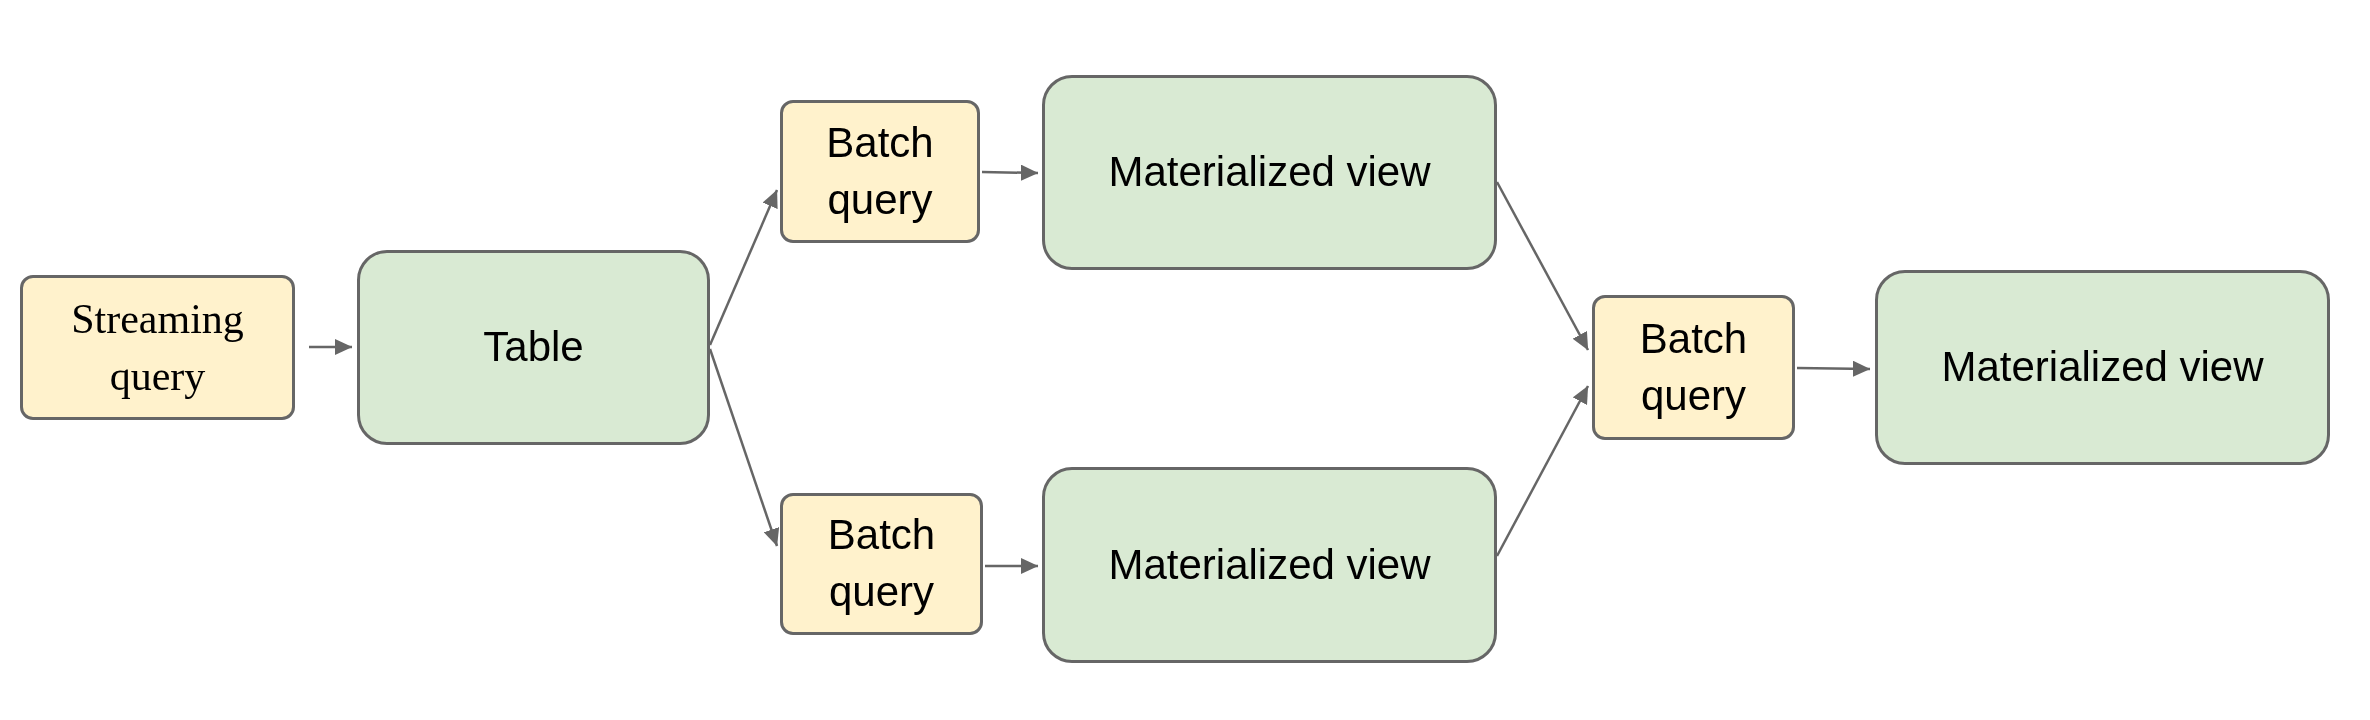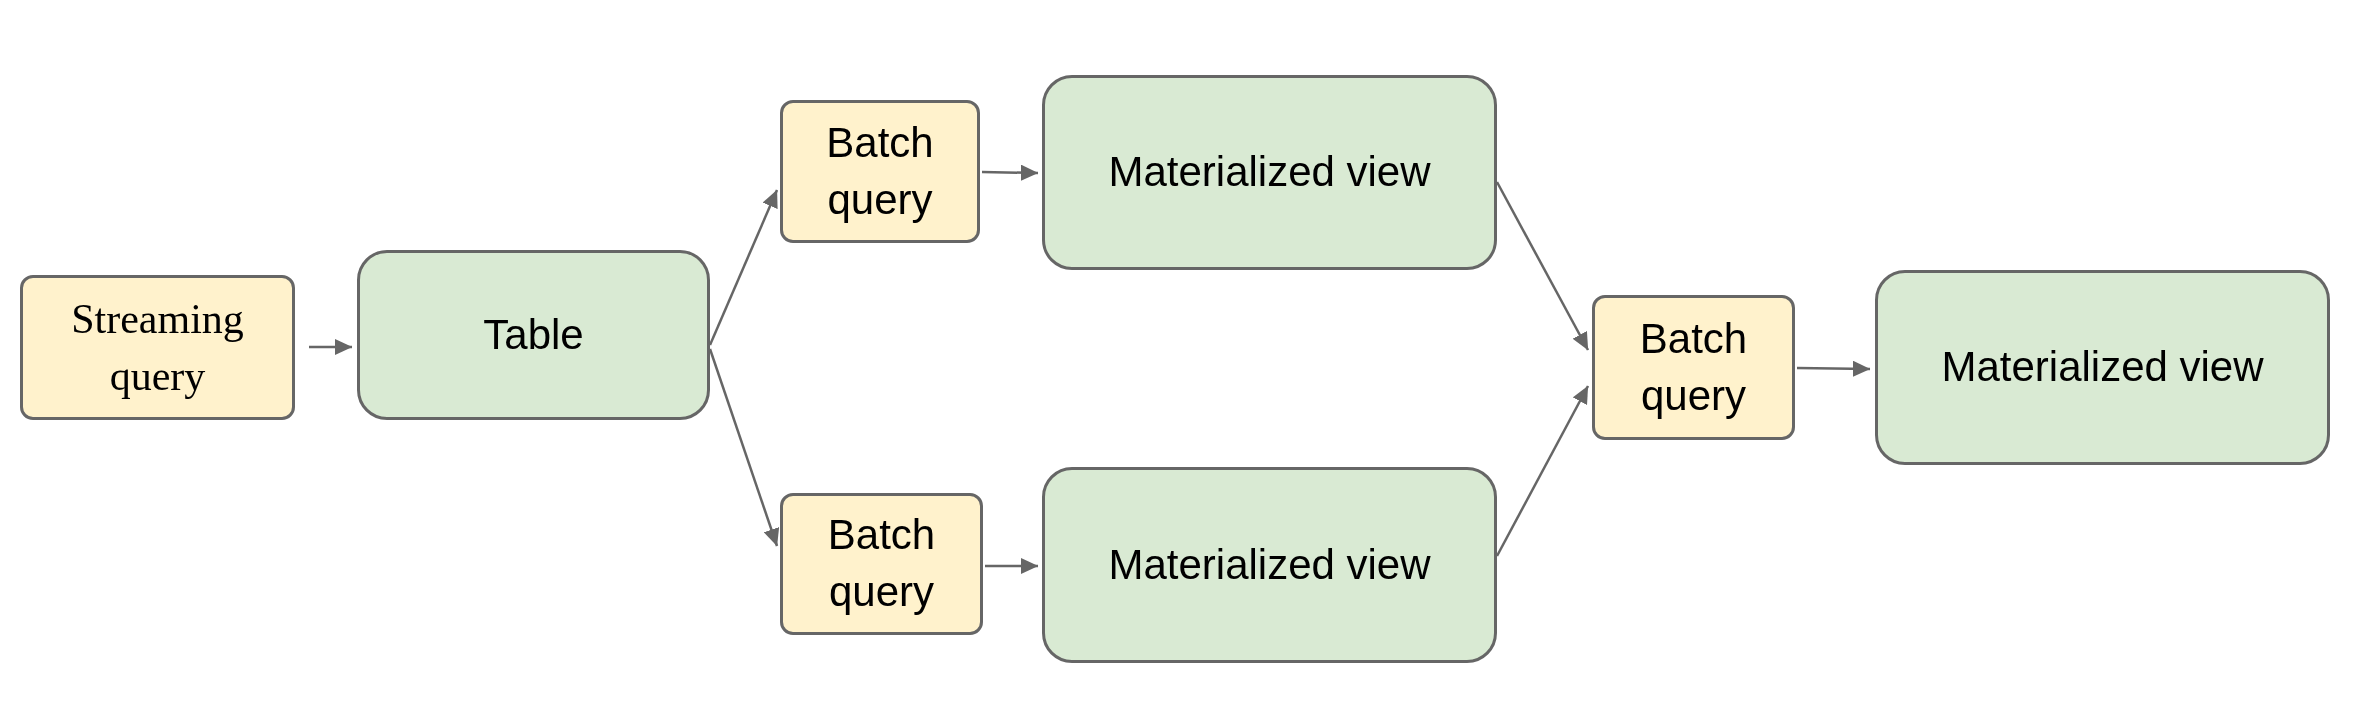--- a/index.html
+++ b/index.html
@@ -23,21 +23,21 @@
     text-align:center;
     border:3px solid var(--border);
     color:var(--text);
     font-size:42px;line-height:1.35;
     padding:4px 8px;
   }
   .node-yellow{background:var(--yellow);border-radius:13px;}
   .node-green{background:var(--green);border-radius:30px;text-align:center;}
   
   #n-streaming-query      {left:20px;  top:275px; width:275px; height:145px;font-family:Liberation Serif, serif;}
-  #n-table                {left:357px; top:250px; width:353px; height:170px;}
+  #n-table                {left:357px; top:250px; width:353px; height:195px;}
   #n-batch-query-top      {left:780px; top:100px; width:200px; height:143px;}
   #n-materialized-view-top{left:1042px;top:75px;  width:455px; height:195px;}
   #n-batch-query-bottom   {left:780px; top:493px; width:203px; height:142px;}
   #n-materialized-view-bottom{left:1042px;top:467px;width:455px;height:196px;}
   #n-batch-query-right    {left:1592px;top:295px; width:203px; height:145px;}
   #n-materialized-view-right{left:1875px;top:270px;width:455px;height:195px;}
 </style>
 </head>
 <body>
 

